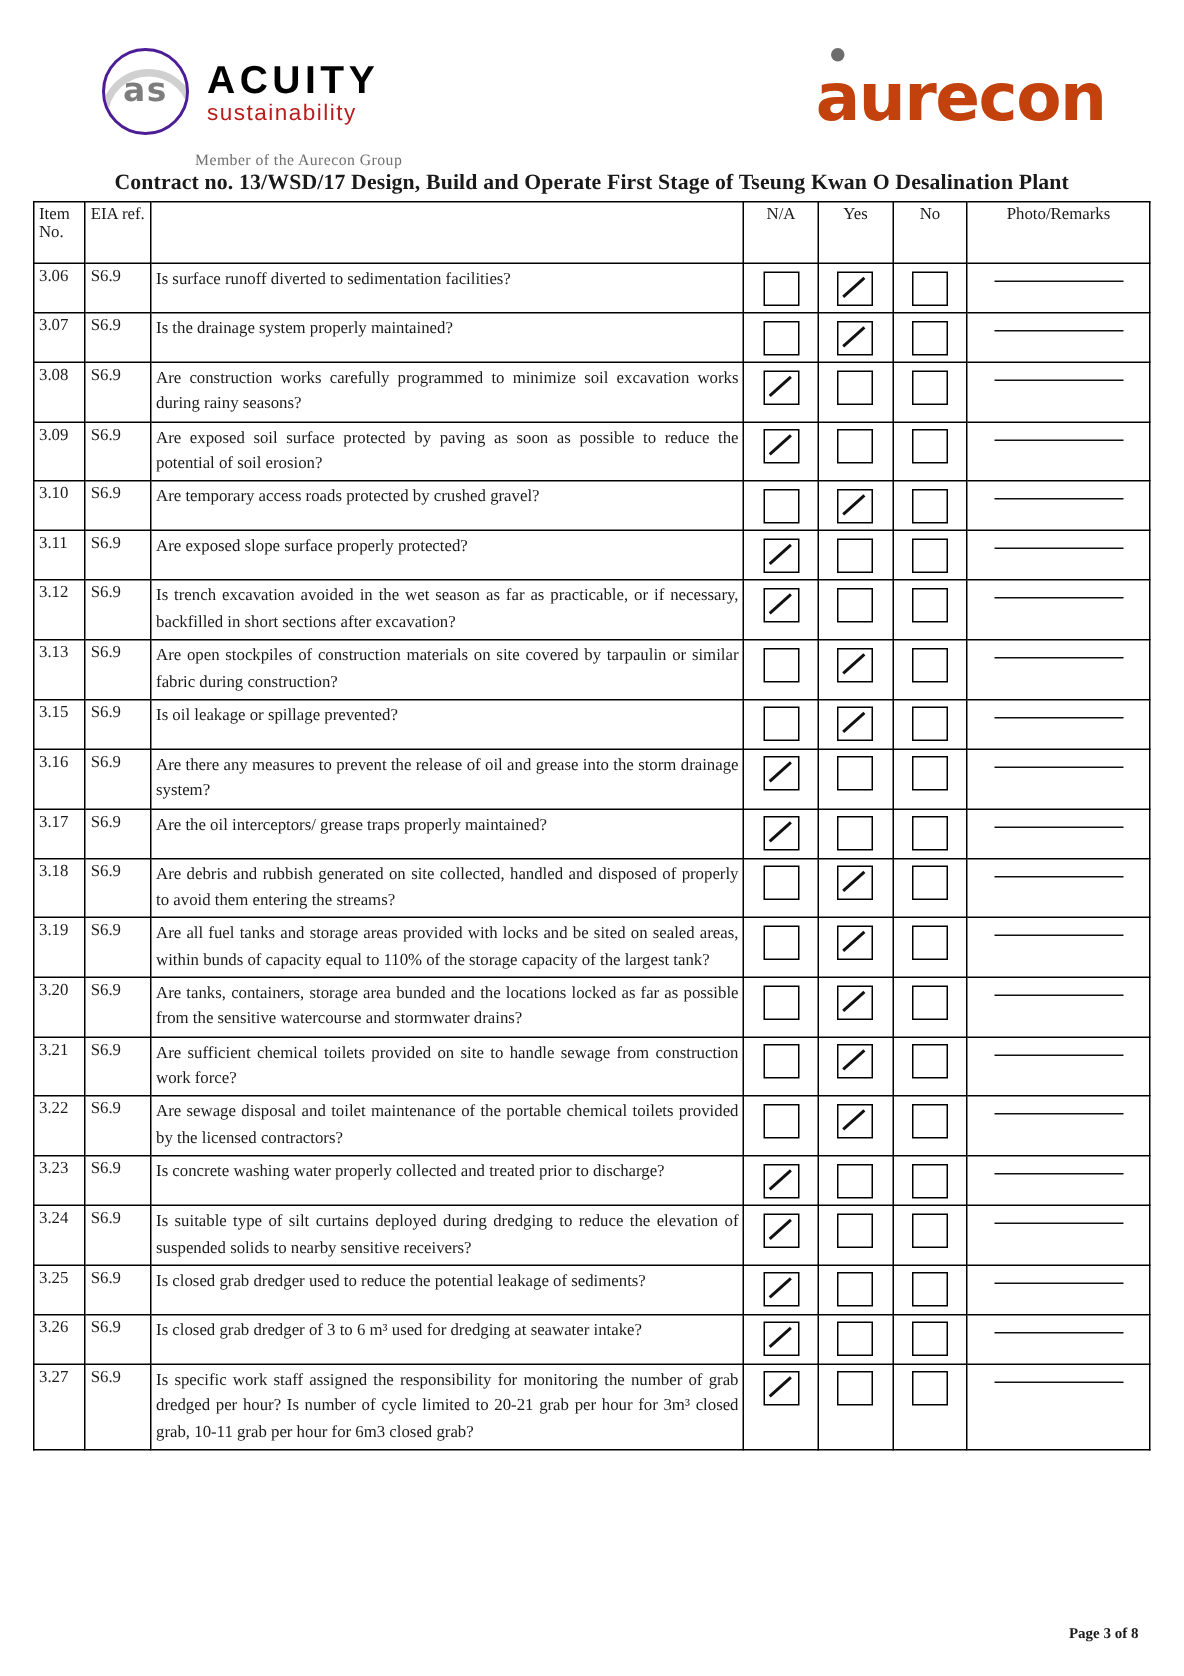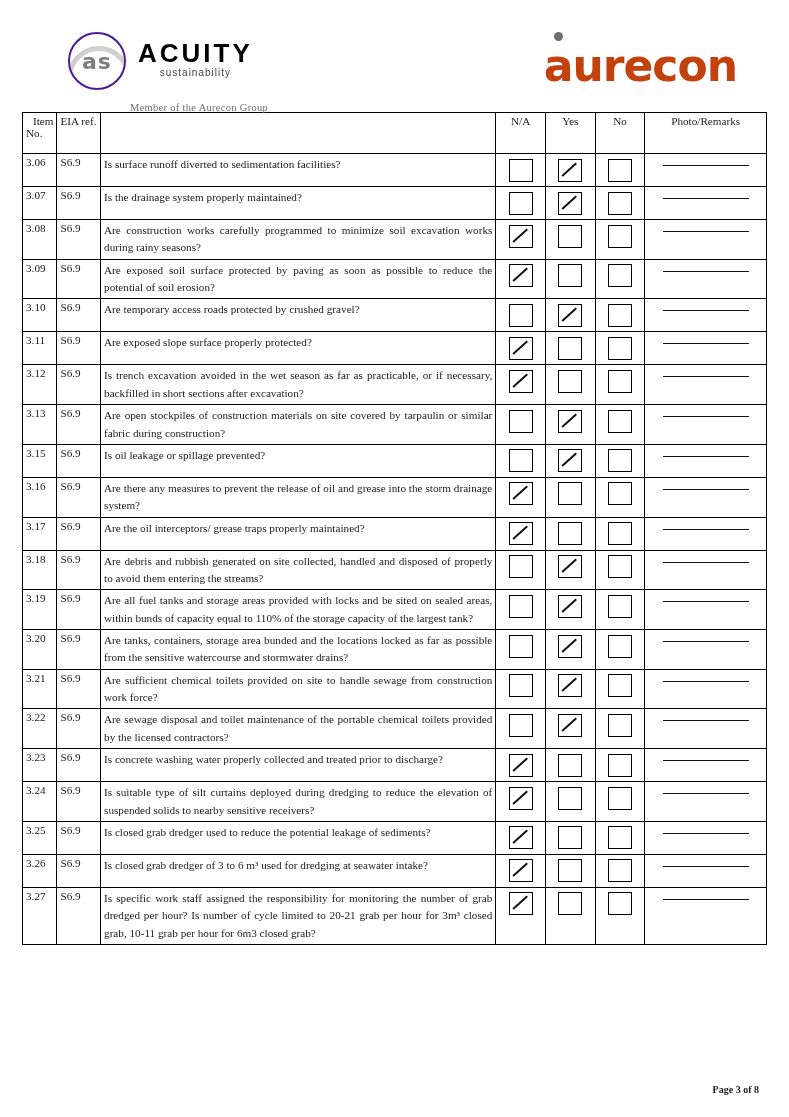--- a/index.html
+++ b/index.html
@@ -69,24 +69,24 @@
   }
   .acuity-text .name {
     font-family: "Liberation Sans", sans-serif;
     font-size: 26px;
     letter-spacing: 3px;
     color: #000000;
     font-weight: bold;
   }
   .acuity-text .sub {
     font-family: "Liberation Sans", sans-serif;
-    font-size: 10px;
+    font-size: 15px;
     letter-spacing: 1px;
-    color: #404040;
-    text-align: center;
+    color: #b91c1c;
+    text-align: left;
     margin-top: -2px;
   }
   .acuity-member {
     position: absolute;
     left: 108px;
     top: 102px;
     font-family: Liberation Serif, serif;
     font-size: 10.5px;
     color: #6f6f6f;
     letter-spacing: .3px;
@@ -147,21 +147,21 @@
     text-align: center;
     padding-bottom: 1px;
   }
   thead td.lead {
     text-align: left;
   }
   .hdr-item-wrap {
     height: 36px;
     position: relative;
   }
-  .hdr-item-wrap span.l1 { display:block; text-align:right; }
+  .hdr-item-wrap span.l1 { display:block; text-align:left; }
   .hdr-item-wrap span.l2 { display:block; text-align:left; }
 
   td.item-no, td.eia {
     font-size: 11.5px;
     text-align: left;
     padding-left: 3px;
     padding-top: 2px;
   }
   td.question {
     text-align: justify;
@@ -241,20 +241,21 @@
       </div>
     </div>
     <div class="acuity-member">Member of the Aurecon Group</div>
 
     <div class="aurecon-logo">
       <span class="dot"></span>
       <span>aurecon</span>
     </div>
   </div>
 
+  <div class="contract-title">Contract no.  13/WSD/17 Design, Build and Operate First Stage of Tseung Kwan O Desalination Plant</div>
 
   <table class="checklist">
     <colgroup>
       <col class="c-item">
         <col class="c-eia">
         <col class="c-q">
       <col class="c-na">
         <col class="c-yes">
         <col class="c-no">
         <col class="c-rem">

